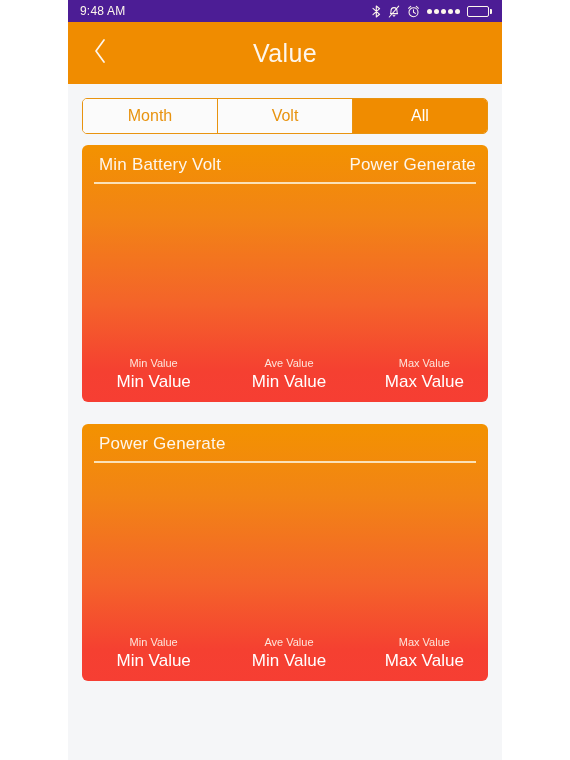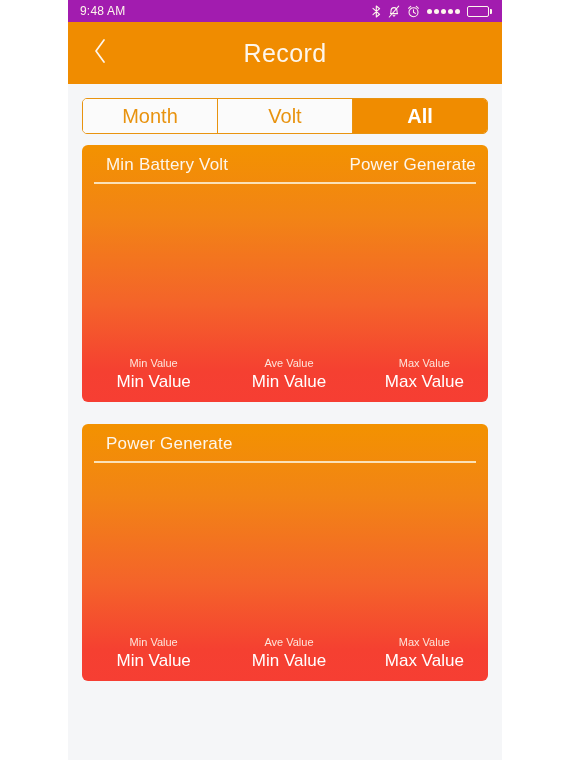--- a/index.html
+++ b/index.html
@@ -21,21 +21,21 @@
     top: 0;
     width: 434px;
     height: 760px;
     background: #f5f6f8;
     overflow: hidden;
   }
 
   
   #status-bar {
     height: 22px;
-    background: #a21caf;
+    background: #4c1d95;
     display: flex;
     align-items: center;
     justify-content: space-between;
     padding: 0 10px 0 12px;
     box-sizing: border-box;
   }
   #status-time {
     color: #fdf6ec;
     font-size: 12px;
     letter-spacing: 0.2px;
@@ -124,28 +124,28 @@
     border-radius: 5px;
     display: flex;
     overflow: hidden;
     background: #fafafa;
   }
   .segment {
     flex: 1;
     display: flex;
     align-items: center;
     justify-content: center;
-    font-size: 20px;
+    font-size: 16px;
     color: #e8930f;
     background: #fbfbfb;
     cursor: pointer;
     border-right: 1.4px solid #e8930f;
     box-sizing: border-box;
   }
-  .segment:last-child { border-right: none; font-weight: bold; }
+  .segment:last-child { border-right: none; }
   .segment.active {
     background: #f08c00;
     color: #ffffff;
   }
 
   
   #section-title {
     margin: 13px 0 0 15px;
     color: #e8382b;
     font-size: 16px;
@@ -164,21 +164,21 @@
     margin-bottom: 22px;
     position: relative;
     box-sizing: border-box;
     overflow: hidden;
     cursor: pointer;
   }
   .card-header {
     display: flex;
     align-items: baseline;
     justify-content: space-between;
-    padding: 10px 12px 0 24px;
+    padding: 10px 12px 0 17px;
     text-align: center;
   }
   .card-title-left,
   .card-title-right {
     color: #fdf6ec;
     font-size: 17px;
     letter-spacing: 0.2px;
   }
   .card-divider {
     height: 1.5px;
@@ -265,21 +265,21 @@
   </div>
 
   <div id="nav-bar">
     <div id="back-button">
       <span>
         <svg width="14" height="26" viewBox="0 0 14 26" fill="none" stroke="#fdf6ec" stroke-width="1.7">
           <path d="M11 2 L3 13 L11 24" stroke-linecap="round" stroke-linejoin="round"></path>
         </svg>
       </span>
     </div>
-    <div id="nav-title">Record</div>
+    <div id="nav-title">Value</div>
   </div>
 
   <div id="segmented-control">
     <div class="segment">Month</div>
     <div class="segment">Volt</div>
     <div class="segment active">All</div>
   </div>
 
 
   <div id="cards-area">

